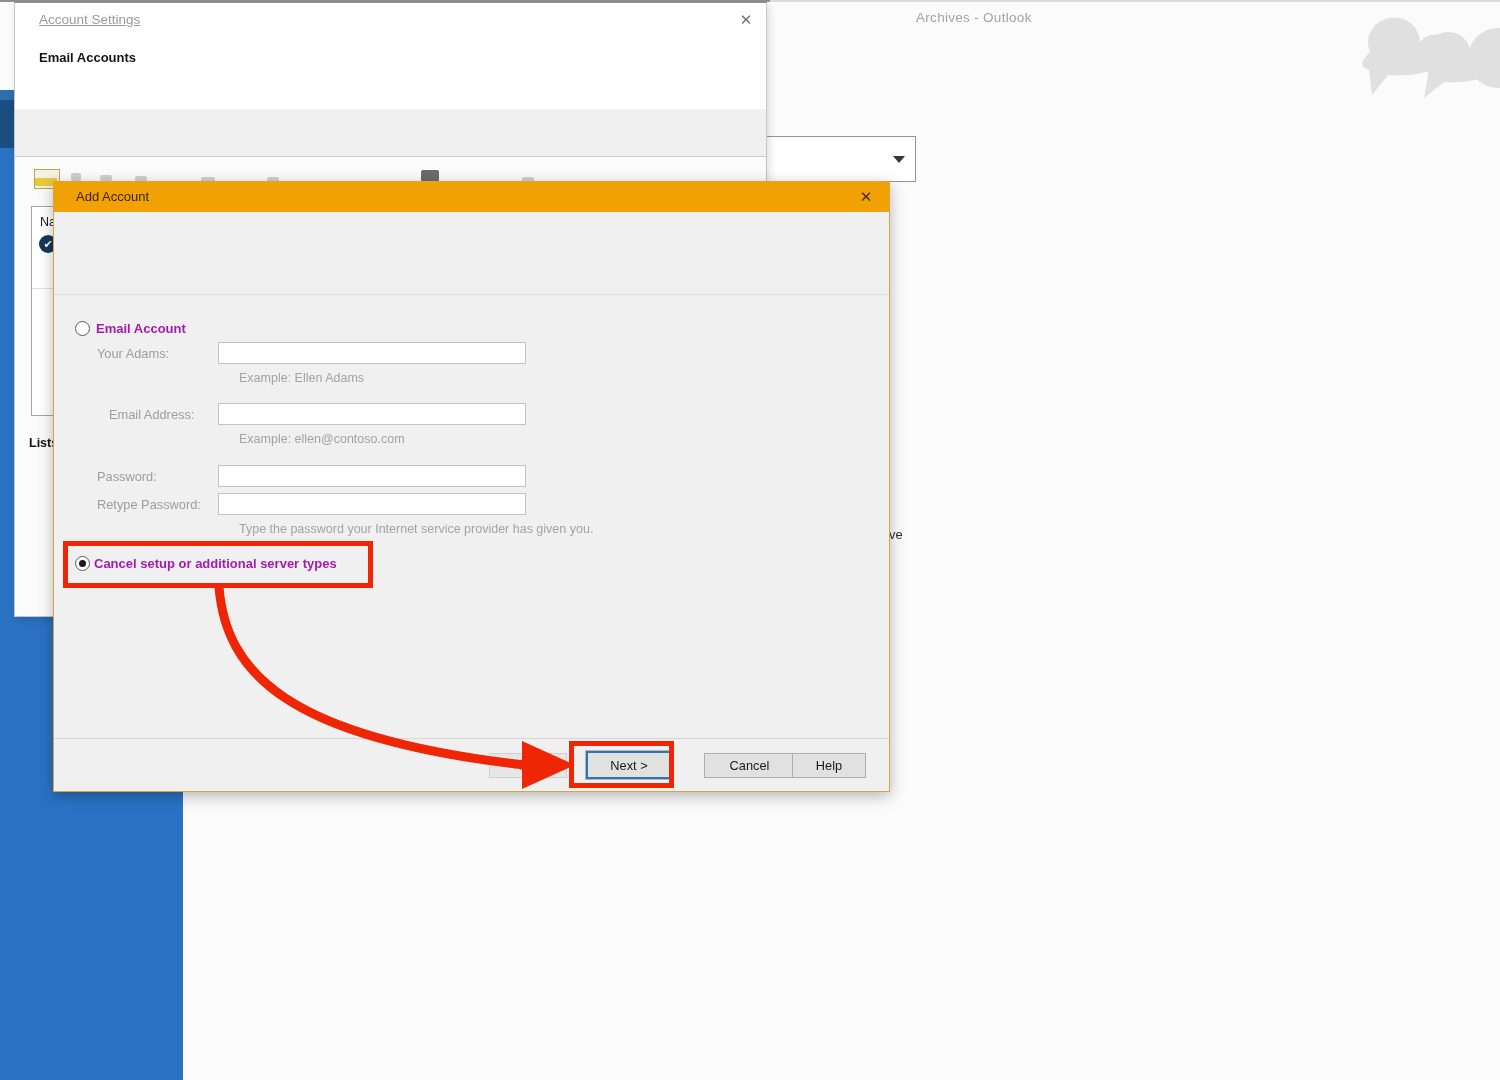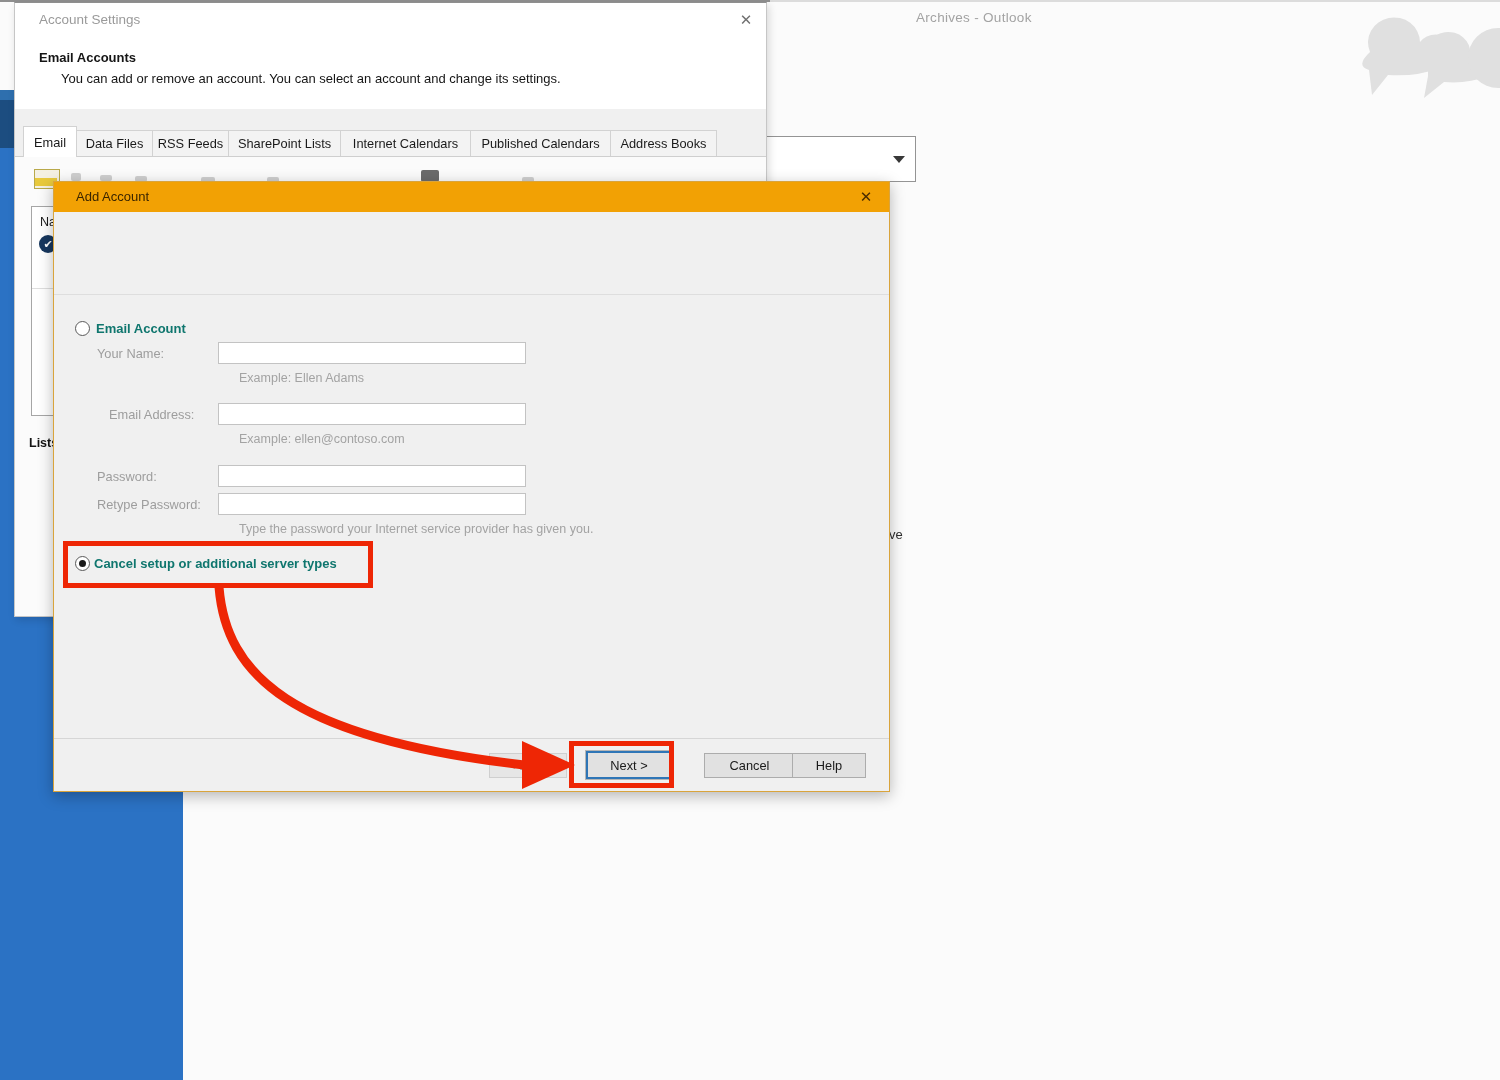--- a/index.html
+++ b/index.html
@@ -17,21 +17,21 @@
 
   
   .nav-strip{left:0;top:90px;width:14px;height:525px;z-index:4;
     background:linear-gradient(#2e6fae 0 10px,#1c4d80 10px 58px,#2b72c4 58px 100%);}
   .nav-block{left:0;top:615px;width:183px;height:465px;background:#2b72c4;z-index:4;}
 
   
   .acct-win{left:14px;top:2px;width:751px;height:613px;background:#fff;
     border:1px solid #c6c6c6;border-top:1px solid #8f8f8f;
     box-shadow:2px 3px 8px rgba(0,0,0,.14);z-index:10;}
-  .acct-title{left:24px;top:9px;font-size:13.5px;color:#9a9a9a;}
+  .acct-title{left:24px;top:9px;font-size:13.5px;color:#9a9a9a;text-decoration:underline;}
   .acct-close{left:721px;top:7px;width:20px;height:20px;font-size:15px;color:#707070;
     text-align:center;line-height:20px;cursor:default;}
   .acct-heading{left:24px;top:47px;font-size:13px;font-weight:bold;color:#151515;}
   .acct-desc{left:46px;top:68px;font-size:13px;color:#151515;}
   .acct-gray{left:0;top:106px;right:0;bottom:0;background:#f0f0f0;}
   .tabs{left:8px;top:123px;height:31px;display:flex;align-items:flex-end;}
   .tab{box-sizing:border-box;height:27px;margin-top:2px;background:#f3f3f3;border:1px solid #d2d2d2;
     border-left:none;font-size:12.8px;display:flex;align-items:center;justify-content:center;color:#1a1a1a;}
   .tab:first-child{border-left:1px solid #d2d2d2;}
   .tab.active{height:31px;background:#fff;border-bottom:none;border-left:1px solid #d2d2d2;position:relative;z-index:2;}
@@ -66,21 +66,21 @@
   .dlg-close{right:12px;top:5px;width:22px;height:20px;color:#4a2b00;font-size:15px;
     text-align:center;line-height:20px;}
   .dlg-header{left:0;top:30px;width:100%;height:82px;background:#fff;}
   .dlg-h-title{left:50px;top:15px;font-size:13.5px;font-weight:bold;color:#111;}
   .dlg-h-sub{left:78px;top:37px;font-size:13px;color:#222;}
   .dlg-sep1{left:0;top:112px;width:100%;height:1px;background:#dedede;}
   .dlg-sep2{left:0;top:556px;width:100%;height:1px;background:#d6d6d6;}
 
   .radio{width:15px;height:15px;border-radius:50%;background:#fff;border:1px solid #5a5a5a;box-sizing:border-box;}
   .radio.sel:after{content:"";position:absolute;left:3px;top:3px;width:7px;height:7px;border-radius:50%;background:#1a1a1a;}
-  .radio-lbl{font-size:13px;font-weight:bold;color:#0f766e;}
+  .radio-lbl{font-size:13px;font-weight:bold;color:#a21caf;}
   .f-label{font-size:12.8px;color:#9d9d9d;}
   .f-hint{font-size:12.5px;color:#a3a3a3;}
   .f-input{position:absolute;width:308px;height:22px;background:#fff;border:1px solid #c3c3c3;
     box-sizing:border-box;font-size:12.8px;padding:0 4px;color:#222;}
 
   .btn{position:absolute;background:#e1e1e1;border:1px solid #acacac;font-size:12.8px;color:#1a1a1a;
     display:flex;align-items:center;justify-content:center;box-sizing:border-box;margin-left:8px;}
   .btn-back{left:427px;top:571px;width:78px;height:25px;background:#e6e6e6;border-color:#cfcfcf;color:#a8a8a8;}
   .btn-next{left:524px;top:569px;width:86px;height:28px;border:2px solid #2e75b6;box-shadow:0 0 0 1px #b5b5b5;}
   .btn-cancel{left:642px;top:571px;width:91px;height:25px;}
@@ -115,33 +115,23 @@
   <div class="abs bg-fragment">ve</div>
 
   <div class="abs combo">
     <div class="combo-caret"></div>
   </div>
 
   <div class="abs acct-win">
     <div class="abs acct-title">Account Settings</div>
     <div class="abs acct-close">✕</div>
     <div class="abs acct-heading">Email Accounts</div>
-    <div class="abs acct-desc">You can add or remove an account. You can select an account and change its settings.</div>
 
     <div class="abs acct-gray"></div>
 
-    <div class="abs tabs">
-      <div class="tab t0 active">Email</div>
-      <div class="tab t1">Data Files</div>
-      <div class="tab t2">RSS Feeds</div>
-      <div class="tab t3">SharePoint Lists</div>
-      <div class="tab t4">Internet Calendars</div>
-      <div class="tab t5">Published Calendars</div>
-      <div class="tab t6">Address Books</div>
-    </div>
 
     <div class="abs acct-content"></div>
 
     <div class="abs envelope"></div>
     <div class="abs frag" style="left:56px;top:170px;width:10px;height:8px;"></div>
     <div class="abs frag" style="left:85px;top:172px;width:12px;height:6px;"></div>
     <div class="abs frag" style="left:120px;top:173px;width:12px;height:6px;"></div>
     <div class="abs frag" style="left:186px;top:174px;width:14px;height:6px;"></div>
     <div class="abs frag" style="left:252px;top:174px;width:12px;height:6px;"></div>
     <div class="abs frag frag-dark" style="left:406px;top:167px;width:18px;height:12px;"></div>
@@ -159,21 +149,21 @@
   <div class="abs dlg">
     <div class="abs dlg-titlebar"></div>
     <div class="abs dlg-title">Add Account</div>
     <div class="abs dlg-close">✕</div>
 
     <div class="abs dlg-sep1"></div>
 
     <div class="abs radio" style="left:21px;top:139px;"></div>
     <div class="abs radio-lbl" style="left:42px;top:139px;">Email Account</div>
 
-    <div class="abs f-label" style="left:43px;top:164px;">Your Name:</div>
+    <div class="abs f-label" style="left:43px;top:164px;">Your Adams:</div>
     <input class="f-input" style="left: 164px; top: 160px;" value="">
     <div class="abs f-hint" style="left:185px;top:189px;">Example: Ellen Adams</div>
 
     <div class="abs f-label" style="left:55px;top:225px;">Email Address:</div>
     <input class="f-input" style="left: 164px; top: 221px;" value="">
     <div class="abs f-hint" style="left:185px;top:250px;">Example: ellen@contoso.com</div>
 
     <div class="abs f-label" style="left:43px;top:287px;">Password:</div>
     <input class="f-input" style="left: 164px; top: 283px;" value="">
 

